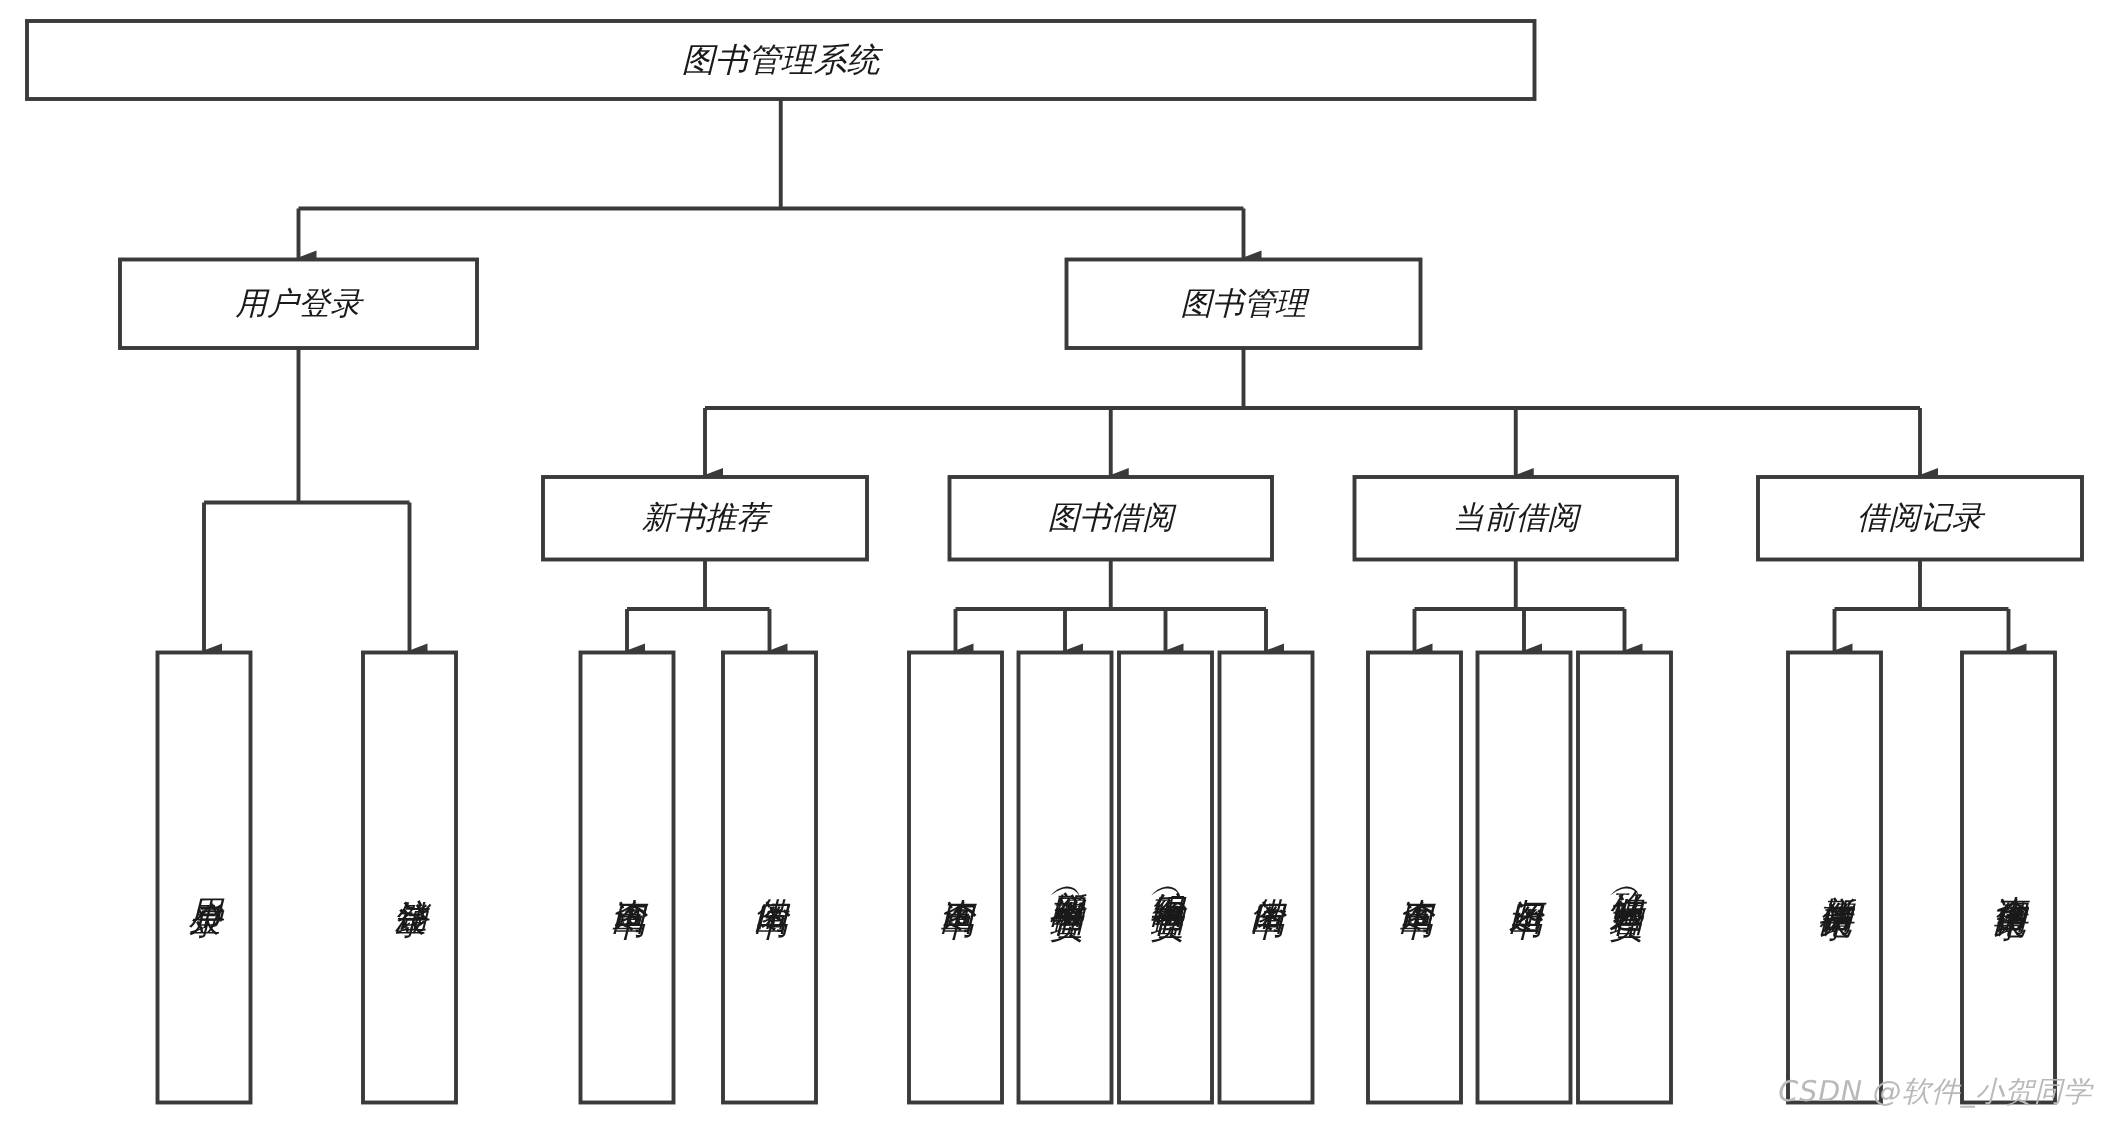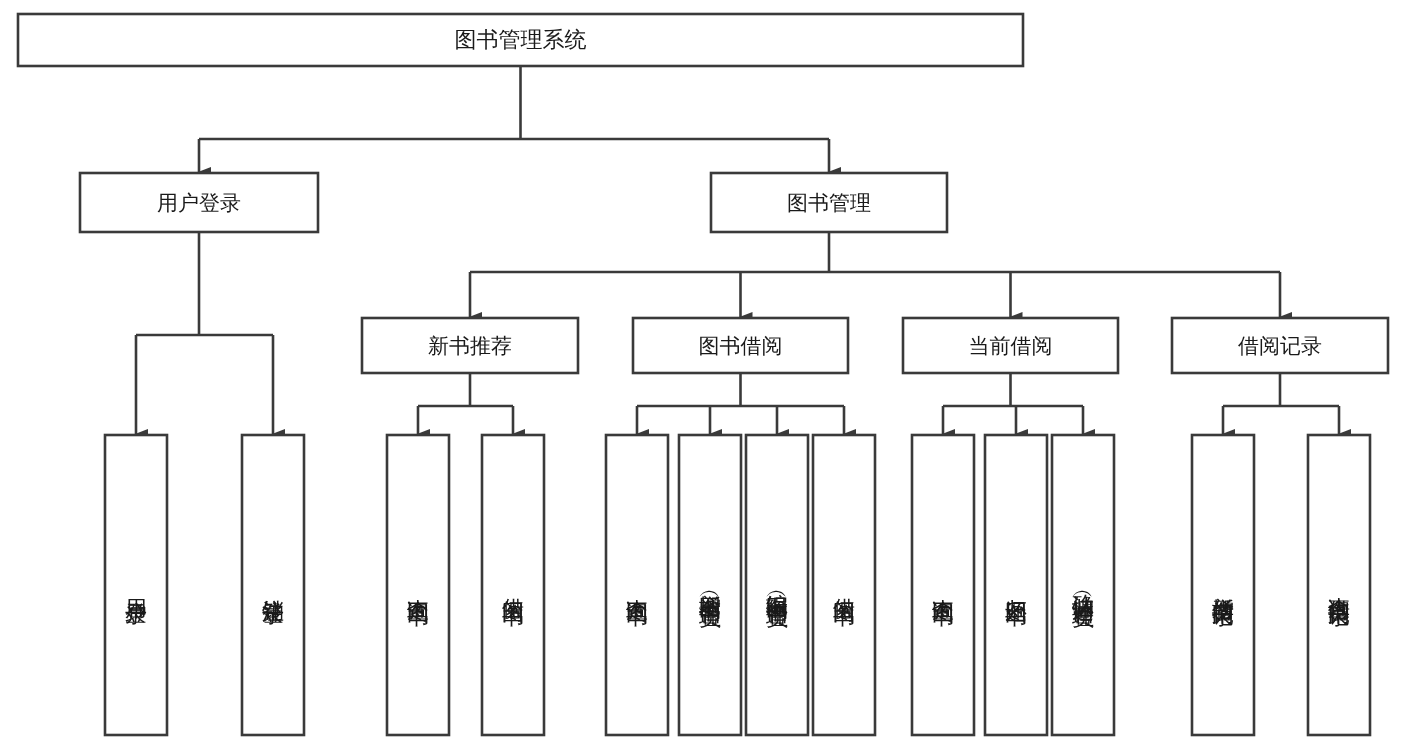--- a/index.html
+++ b/index.html
@@ -12,20 +12,21 @@
     width: 1405px;
     height: 747px;
     overflow: hidden;
     font-family: "DejaVu Sans", "Liberation Sans", sans-serif;
   }
   #diagram-root {
     position: relative;
     width: 1405px;
     height: 747px;
     background: #ffffff;
+    font-style: italic;
   }
   svg#tree-svg {
     position: absolute;
     left: 0;
     top: 0;
     width: 1405px;
     height: 747px;
     display: block;
   }
   .node-box {
@@ -211,13 +212,14 @@
       <div class="leaf-label" style="left: 679px; top: 435px; width: 62px; height: 300px;">新增图书（管理员）</div>
       <div class="leaf-label" style="left: 746px; top: 435px; width: 62px; height: 300px;">编辑图书（管理员）</div>
       <div class="leaf-label" style="left: 813px; top: 435px; width: 62px; height: 300px;">借阅图书</div>
       <div class="leaf-label" style="left: 912px; top: 435px; width: 62px; height: 300px;">查询图书</div>
       <div class="leaf-label" style="left: 985px; top: 435px; width: 62px; height: 300px;">归还图书</div>
       <div class="leaf-label" style="left: 1052px; top: 435px; width: 62px; height: 300px;">确认归还（管理员）</div>
       <div class="leaf-label" style="left: 1192px; top: 435px; width: 62px; height: 300px;">新增借阅记录</div>
       <div class="leaf-label" style="left: 1308px; top: 435px; width: 62px; height: 300px;">查询借阅记录</div>
     </div>
 
+  <div class="watermark">CSDN @软件_小贺同学</div>
 </div>
 
 </body></html>

